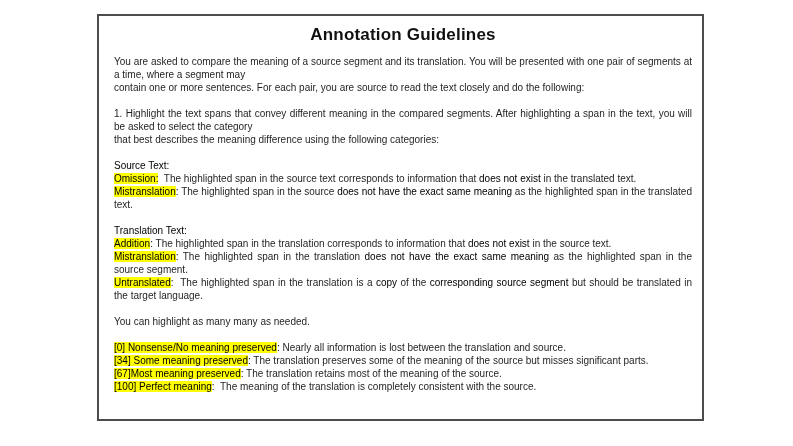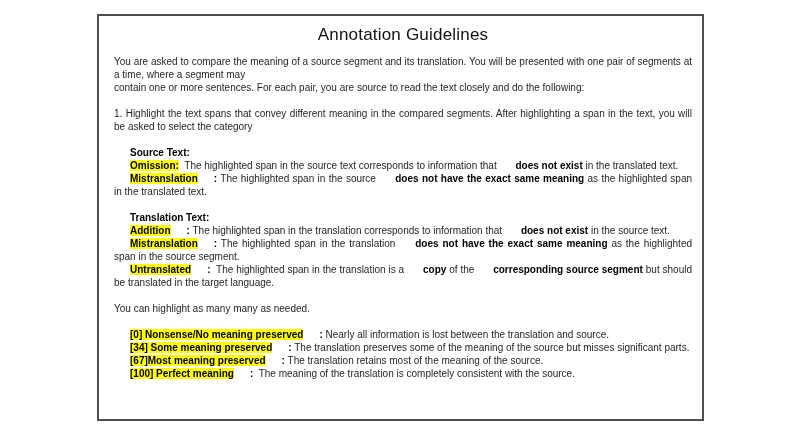--- a/index.html
+++ b/index.html
@@ -20,55 +20,54 @@
     top: 14px;
     width: 607px;
     min-height: 407px;
     box-sizing: border-box;
     border: 2px solid var(--border-gray, #4d4d4d);
     background: #ffffff;
     padding: 8px 10px 5px 15px;
   }
   .doc-title {
     text-align: center;
-    font-weight: normal;
+    font-weight: bold;
     font-size: 17px;
     line-height: 22px;
     color: var(--title-color, #111111);
     margin: 0 0 9px 0;
     letter-spacing: 0.2px;
   }
   .doc-body {
     color: var(--body-color, #1f1f1f);
   }
   .para {
     font-size: 10px;
     line-height: 13px;
     text-align: justify;
     margin: 0 0 13px 0;
     color: var(--body-color, #1f1f1f);
   }
   .para:last-child {
     margin-bottom: 0;
   }
   .b {
-    font-weight: bold;
+    font-weight: normal;
     color: #000000;
-    margin-left: 16px;
   }
   .hl {
     background: var(--hl, #ffff00);
   }
 </style>
 </head>
 <body style="background: rgb(255, 255, 255);">
 
 <div class="doc">
   <div class="doc-title">Annotation Guidelines</div>
   <div class="doc-body">
       <div class="para"><span>You are asked to compare the meaning of a source segment and its translation. You will be presented with one pair of segments at a time, where a segment may</span><br><span>contain one or more sentences. For each pair, you are source to read the text closely and do the following:</span></div>
-      <div class="para"><span>1. Highlight the text spans that convey different meaning in the compared segments. After highlighting a span in the text, you will be asked to select the category</span><br></div>
+      <div class="para"><span>1. Highlight the text spans that convey different meaning in the compared segments. After highlighting a span in the text, you will be asked to select the category</span><br><span>that best describes the meaning difference using the following categories:</span></div>
       <div class="para"><span class="b">Source Text:</span><br><span class="b hl">Omission:</span><span>&nbsp; The highlighted span in the source text corresponds to information that </span><span class="b">does not exist</span><span> in the translated text.</span><br><span class="b hl">Mistranslation</span><span class="b">:</span><span> The highlighted span in the source </span><span class="b">does not have the exact same meaning</span><span> as the highlighted span in the translated text.</span></div>
       <div class="para"><span class="b">Translation Text:</span><br><span class="b hl">Addition</span><span class="b">:</span><span> The highlighted span in the translation corresponds to information that </span><span class="b">does not exist</span><span> in the source text.</span><br><span class="b hl">Mistranslation</span><span class="b">:</span><span> The highlighted span in the translation </span><span class="b">does not have the exact same meaning</span><span> as the highlighted span in the source segment.</span><br><span class="b hl">Untranslated</span><span class="b">:</span><span>&nbsp; The highlighted span in the translation is a </span><span class="b">copy</span><span> of the </span><span class="b">corresponding source segment</span><span> but should be translated in the target language.</span></div>
       <div class="para"><span>You can highlight as many many as needed.</span></div>
       <div class="para"><span class="b hl">[0] Nonsense/No meaning preserved</span><span class="b">:</span><span> Nearly all information is lost between the translation and source.</span><br><span class="b hl">[34] Some meaning preserved</span><span class="b">:</span><span> The translation preserves some of the meaning of the source but misses significant parts.</span><br><span class="b hl">[67]Most meaning preserved</span><span class="b">:</span><span> The translation retains most of the meaning of the source.</span><br><span class="b hl">[100] Perfect meaning</span><span class="b">:</span><span>&nbsp; The meaning of the translation is completely consistent with the source.</span></div>
     </div>
 </div>
 
 </body></html>

